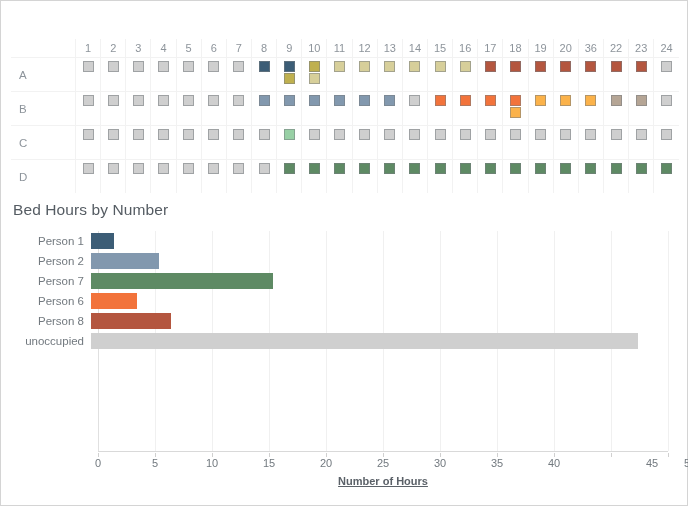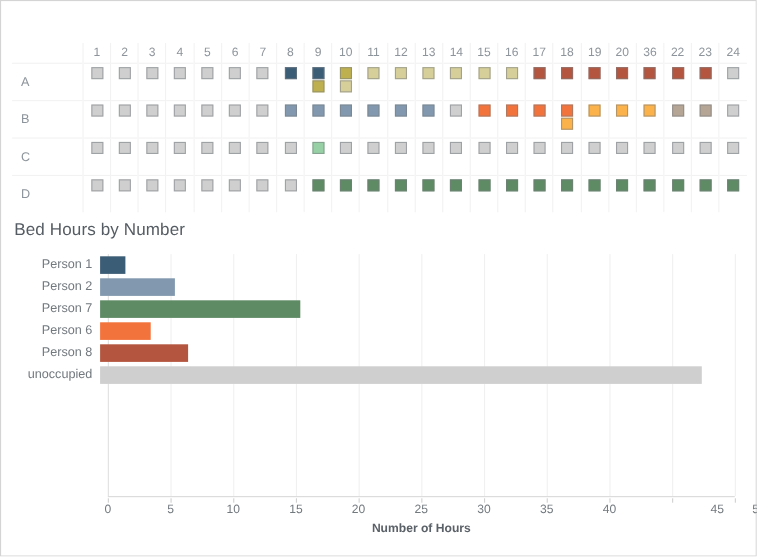--- a/index.html
+++ b/index.html
@@ -193,20 +193,21 @@
   }
   #x-axis-title {
     position: absolute;
     left: 87px;
     top: 244px;
     width: 570px;
     text-align: center;
     font-size: 11px;
     font-weight: bold;
     color: #5b6168;
+    text-decoration: underline;
   }
 </style>
 </head>
 <body>
 
 <div id="dashboard">
 
 
   <div id="grid-wrap">
     <table class="grid-table">

